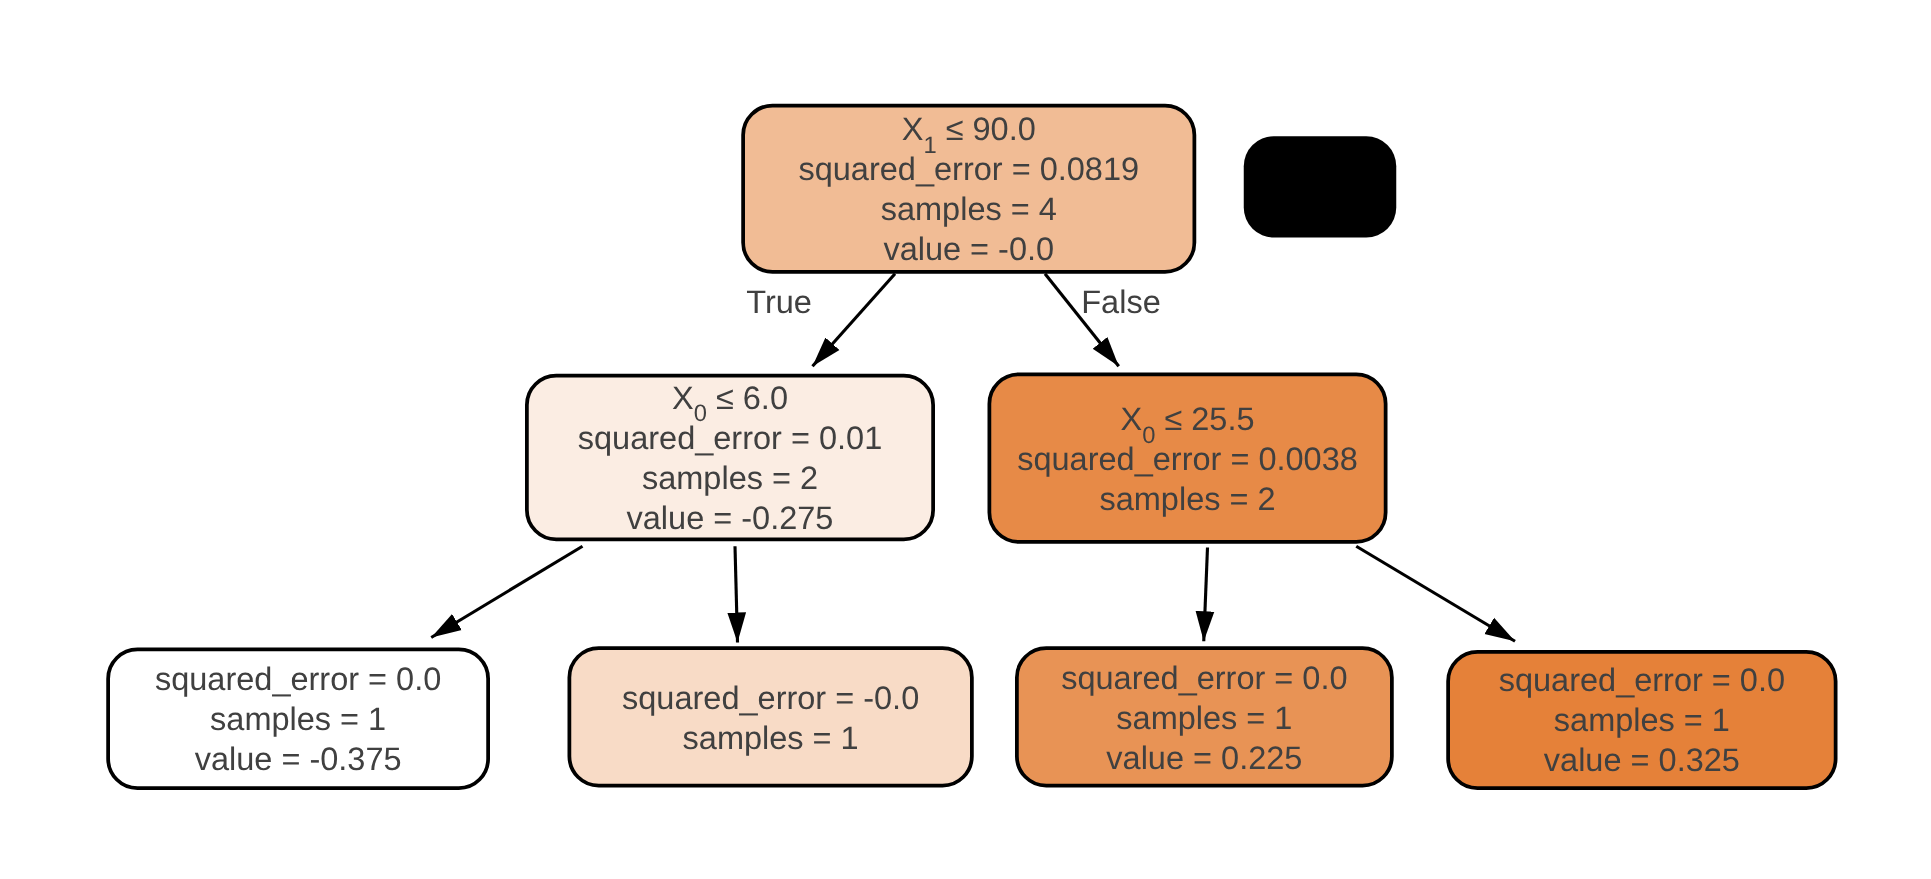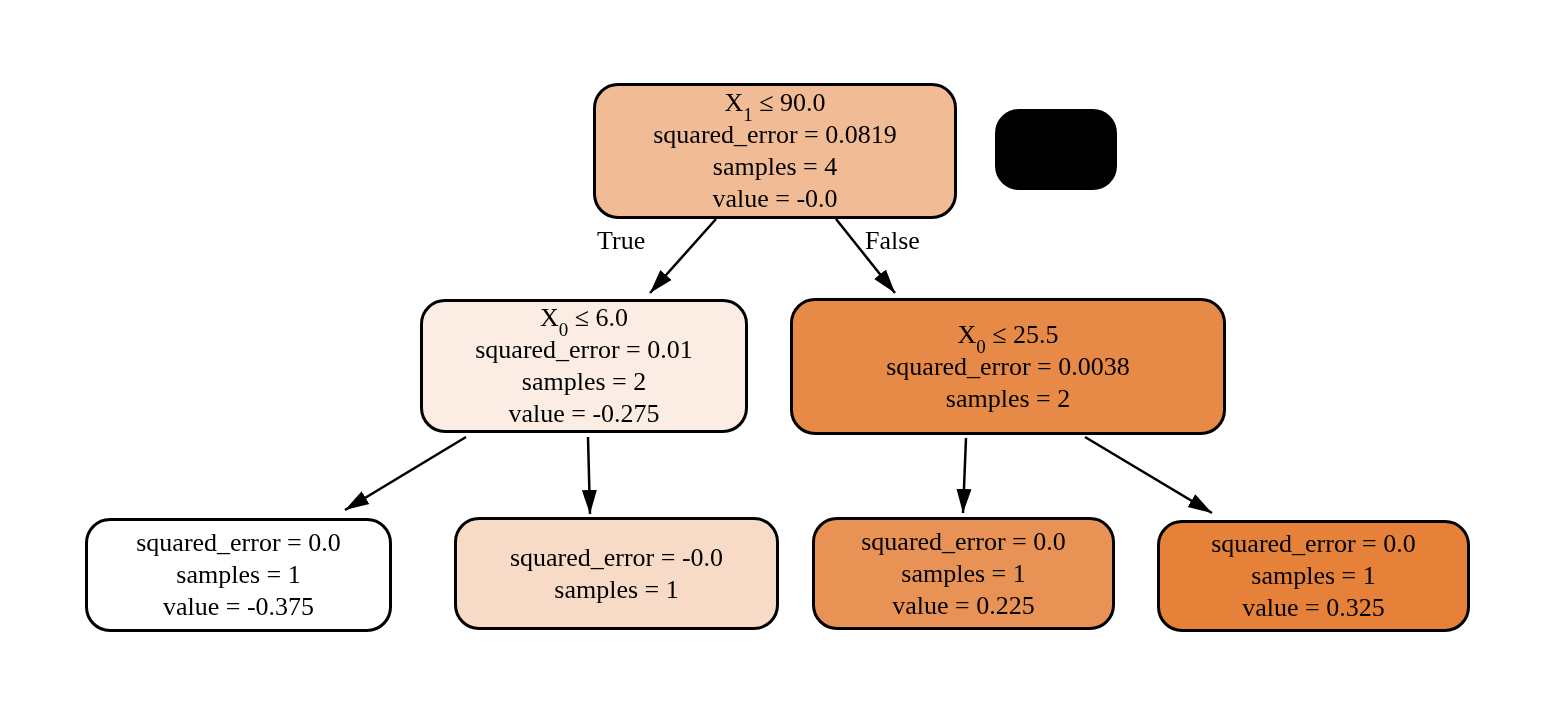--- a/index.html
+++ b/index.html
@@ -1,22 +1,22 @@
 <!DOCTYPE html>
 <html><head>
 <meta charset="utf-8">
 <style>
   html, body { margin: 0; padding: 0; background: #ffffff; }
   .canvas {
     position: relative;
     width: 1545px;
     height: 703px;
     background: #ffffff;
-    font-family: Liberation Serif, serif;
-    color: #000000;
+    font-family: Liberation Sans, sans-serif;
+    color: #404040;
     overflow: hidden;
   }
   .edges {
     position: absolute;
     left: 0; top: 0;
     width: 1545px; height: 703px;
     pointer-events: none;
   }
   .edges line { stroke: #000000; stroke-width: 2.5; }
   .node {
@@ -83,21 +83,21 @@
   <div class="edge-label" style="left:597px; top:227px; width:90px;">True</div>
   <div class="edge-label" style="left:865px; top:227px; width:95px;">False</div>
 
   <div class="node" style="left: 420px; top: 299px; width: 328px; height: 134px; background-color: rgb(251, 237, 227);">
     <div class="line"><span>X</span><sub>0</sub><span> ≤ 6.0</span></div>
     <div class="line">squared_error = 0.01</div>
     <div class="line">samples = 2</div>
     <div class="line">value = -0.275</div>
   </div>
 
-  <div class="node" style="left: 790px; top: 298px; width: 436px; height: 137px; background-color: rgb(231, 138, 71);">
+  <div class="node" style="left: 790px; top: 298px; width: 320px; height: 137px; background-color: rgb(231, 138, 71);">
     <div class="line"><span>X</span><sub>0</sub><span> ≤ 25.5</span></div>
     <div class="line">squared_error = 0.0038</div>
     <div class="line">samples = 2</div>
   </div>
 
   <div class="node" style="left: 85px; top: 518px; width: 307px; height: 114px; background-color: rgb(255, 255, 255);">
     <div class="line">squared_error = 0.0</div>
     <div class="line">samples = 1</div>
     <div class="line">value = -0.375</div>
   </div>

